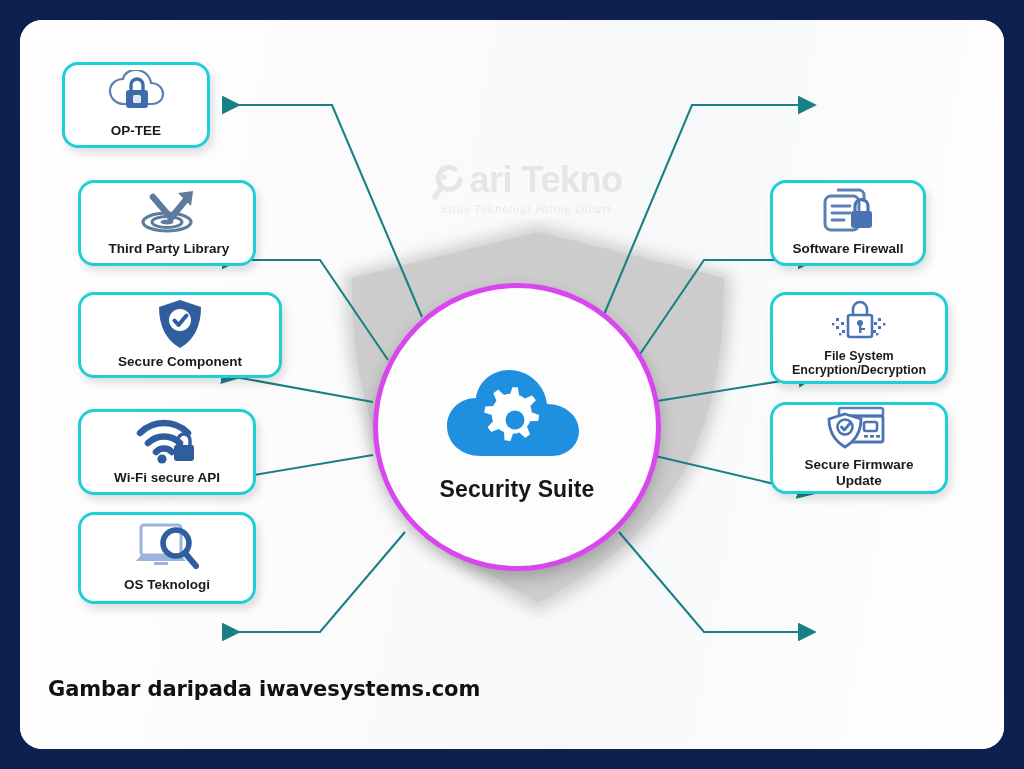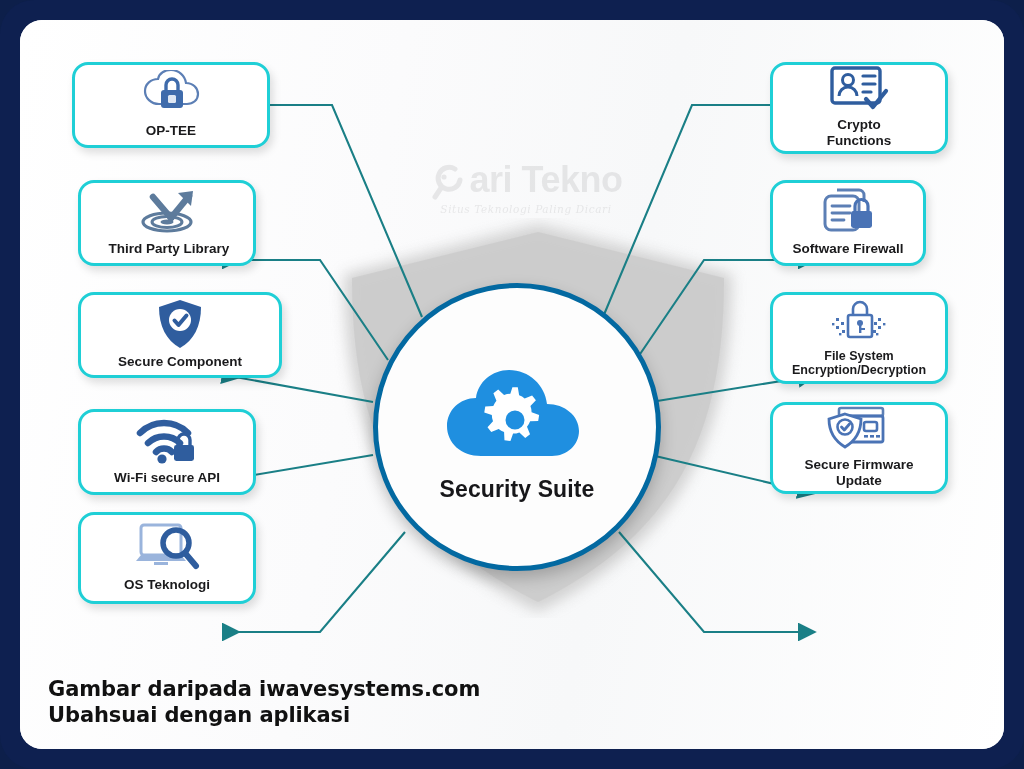--- a/index.html
+++ b/index.html
@@ -93,21 +93,21 @@
 
   
   #center-node {
     position: absolute;
     left: 353px;
     top: 263px;
     width: 278px;
     height: 278px;
     border-radius: 50%;
     background: #fdfdfd;
-    border: 5px solid #0369a1;
+    border: 5px solid #d946ef;
     box-shadow: 0 7px 16px rgba(0,0,0,.22);
     z-index: 4;
     display: flex;
     flex-direction: column;
     align-items: center;
     justify-content: center;
   }
   #center-node .cloud-wrap { width: 160px; height: 110px; margin-top: 6px; }
   #center-node .center-label {
     margin-top: 8px;
@@ -237,21 +237,21 @@
                    l7.7 2.7 -1 6.1 -8.2 0.4 a18 18 0 0 1 -3.2 5.5 l3.1 7.6 -4.9 3.8 -6-5.6
                    a18 18 0 0 1 -6.4 1.2 l-2.7 7.7 -6.1-1 -0.4-8.2 a18 18 0 0 1 -5.5-3.2
                    l-7.6 3.1 -3.8-4.9 5.6-6 a18 18 0 0 1 -1.2-6.4 l-7.7-2.7 1-6.1 8.2-0.4
                    a18 18 0 0 1 3.2-5.5 l-3.1-7.6 4.9-3.8 6 5.6 a18 18 0 0 1 6.4-1.2 Z" fill="#ffffff" transform="translate(-3,-4) scale(0.98)"></path>
           <circle cx="78" cy="62" r="9.5" fill="#1f8fe0"></circle>
         </svg>
       </div>
       <div class="center-label">Security Suite</div>
     </div>
 
-    <div class="card" style="left:52px; top:42px; width:198px; height:86px;">
+    <div class="card" style="left:42px; top:42px; width:148px; height:86px;">
       <div class="card-icon">
         <svg width="60" height="48" viewBox="0 0 60 48">
           <path d="M18 34 C10 34 4 28 4 21 C4 14 10 9 17 9 C18 3 24 0 30 0
                    C38 0 44 6 45 13 C52 13 57 18 57 24 C57 30 52 34 46 34 Z" fill="none" stroke="#5c7fb5" stroke-width="2.2"></path>
           <rect x="20" y="20" width="22" height="18" rx="3" fill="#3f6bab"></rect>
           <path d="M25 20 v-5 a6 6 0 0 1 12 0 v5" fill="none" stroke="#3f6bab" stroke-width="3.4"></path>
           <rect x="27" y="25" width="8" height="8" rx="1.5" fill="#dfe7f3"></rect>
         </svg>
       </div>
       <div class="card-label">OP-TEE</div>
@@ -302,35 +302,20 @@
           <rect x="7" y="4" width="40" height="30" rx="3" fill="none" stroke="#9ab4dc" stroke-width="3"></rect>
           <path d="M2 40 h50 l-5 -6 h-40 Z" fill="#9ab4dc"></path>
           <rect x="20" y="41" width="14" height="3" fill="#9ab4dc"></rect>
           <circle cx="42" cy="22" r="13" fill="none" stroke="#2f5d9e" stroke-width="5.5"></circle>
           <line x1="51" y1="32" x2="62" y2="45" stroke="#2f5d9e" stroke-width="6" stroke-linecap="round"></line>
         </svg>
       </div>
       <div class="card-label">OS Teknologi</div>
     </div>
 
-    <div class="card" style="left:750px; top:42px; width:178px; height:92px;">
-      <div class="card-icon">
-        <svg width="62" height="48" viewBox="0 0 62 48">
-          <rect x="4" y="3" width="48" height="35" rx="3" fill="none" stroke="#2f5d9e" stroke-width="3.4"></rect>
-          <circle cx="20" cy="15" r="5.5" fill="none" stroke="#2f5d9e" stroke-width="3"></circle>
-          <path d="M11 31 a9 9 0 0 1 18 0" fill="none" stroke="#2f5d9e" stroke-width="3"></path>
-          <line x1="35" y1="11" x2="47" y2="11" stroke="#2f5d9e" stroke-width="3.2" stroke-linecap="round"></line>
-          <line x1="35" y1="19" x2="47" y2="19" stroke="#2f5d9e" stroke-width="3.2" stroke-linecap="round"></line>
-          <line x1="35" y1="27" x2="43" y2="27" stroke="#2f5d9e" stroke-width="3.2" stroke-linecap="round"></line>
-          <path d="M38 34 l7 8 13 -16" fill="none" stroke="#2f5d9e" stroke-width="4.2" stroke-linecap="round" stroke-linejoin="round"></path>
-        </svg>
-      </div>
-      <div class="card-label">Crypto
-Functions</div>
-    </div>
 
     <div class="card" style="left:750px; top:160px; width:156px; height:86px;">
       <div class="card-icon">
         <svg width="58" height="50" viewBox="0 0 58 50">
           <path d="M18 3 h22 a5 5 0 0 1 5 5 v7" fill="none" stroke="#5c7fb5" stroke-width="3"></path>
           <rect x="6" y="9" width="34" height="34" rx="6" fill="none" stroke="#5c7fb5" stroke-width="3"></rect>
           <line x1="13" y1="19" x2="31" y2="19" stroke="#5c7fb5" stroke-width="2.8" stroke-linecap="round"></line>
           <line x1="13" y1="26" x2="31" y2="26" stroke="#5c7fb5" stroke-width="2.8" stroke-linecap="round"></line>
           <line x1="13" y1="33" x2="25" y2="33" stroke="#5c7fb5" stroke-width="2.8" stroke-linecap="round"></line>
           <rect x="32" y="24" width="21" height="17" rx="2.4" fill="#4a73b5"></rect>
@@ -384,17 +369,16 @@
           <path d="M14.5 22 l2.8 3 5.2 -6" fill="none" stroke="#4a73b5" stroke-width="2.8" stroke-linecap="round" stroke-linejoin="round"></path>
         </svg>
       </div>
       <div class="card-label">Secure Firmware
 Update</div>
     </div>
 
 
     <div id="caption">
       <div>Gambar daripada iwavesystems.com</div>
-      <div>Ubahsuai dengan aplikasi</div>
     </div>
 
   </div>
 </div>
 
 </body></html>

